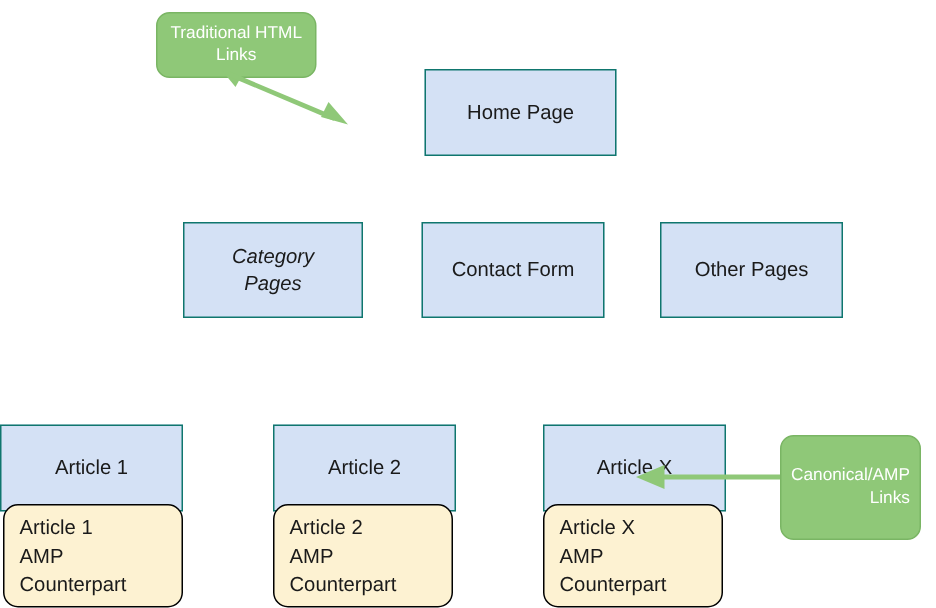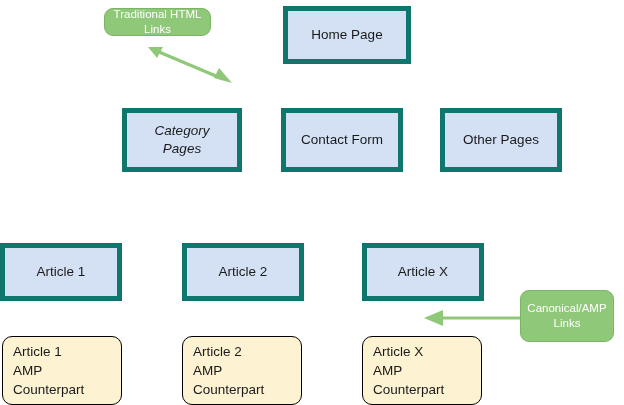--- a/index.html
+++ b/index.html
@@ -30,23 +30,24 @@
     align-items: center;
     justify-content: center;
     text-align: center;
     line-height: 1.32;
     white-space: pre-line;
   }
 
   
   .page-box {
     background: #d4e1f5;
-    border: 5px solid #0f766e;
+    border: 1px solid #0f766e;
     font-size: 13.5px;
     color: #1a1a1a;
+    margin-top: 40px;
   }
 
   
   .amp-box {
     background: #fdf2d2;
     border: 1px solid #000000;
     border-radius: 10px;
     font-size: 13.5px;
     color: #1a1a1a;
     justify-content: flex-start;
@@ -119,26 +120,26 @@
 AMP
 Counterpart</span>
   </div>
 
   <div class="node amp-box" style="left:362px; top:336px; width:120px; height:69px;">
     <span>Article X
 AMP
 Counterpart</span>
   </div>
 
-  <div class="node callout" style="left:104px; top:8px; width:107px; height:28px;">
+  <div class="node callout" style="left:104px; top:8px; width:107px; height:44px;">
     <span>Traditional HTML
 Links</span>
   </div>
 
-  <div class="node callout" style="left:520px; top:290px; width:94px; height:52px;">
+  <div class="node callout" style="left:520px; top:290px; width:94px; height:70px;text-align:right;">
     <span>Canonical/AMP
 Links</span>
   </div>
 
   <svg class="arrows" viewBox="0 0 624 405">
 
     <path d="M 148,47 L 163,47 L 157,58 Z" fill="#8fc878" stroke="none"></path>
 
     <g>
       <line x1="152" y1="49" x2="223" y2="79" stroke="#8fc878" stroke-width="3.2" stroke-linecap="butt"></line>

